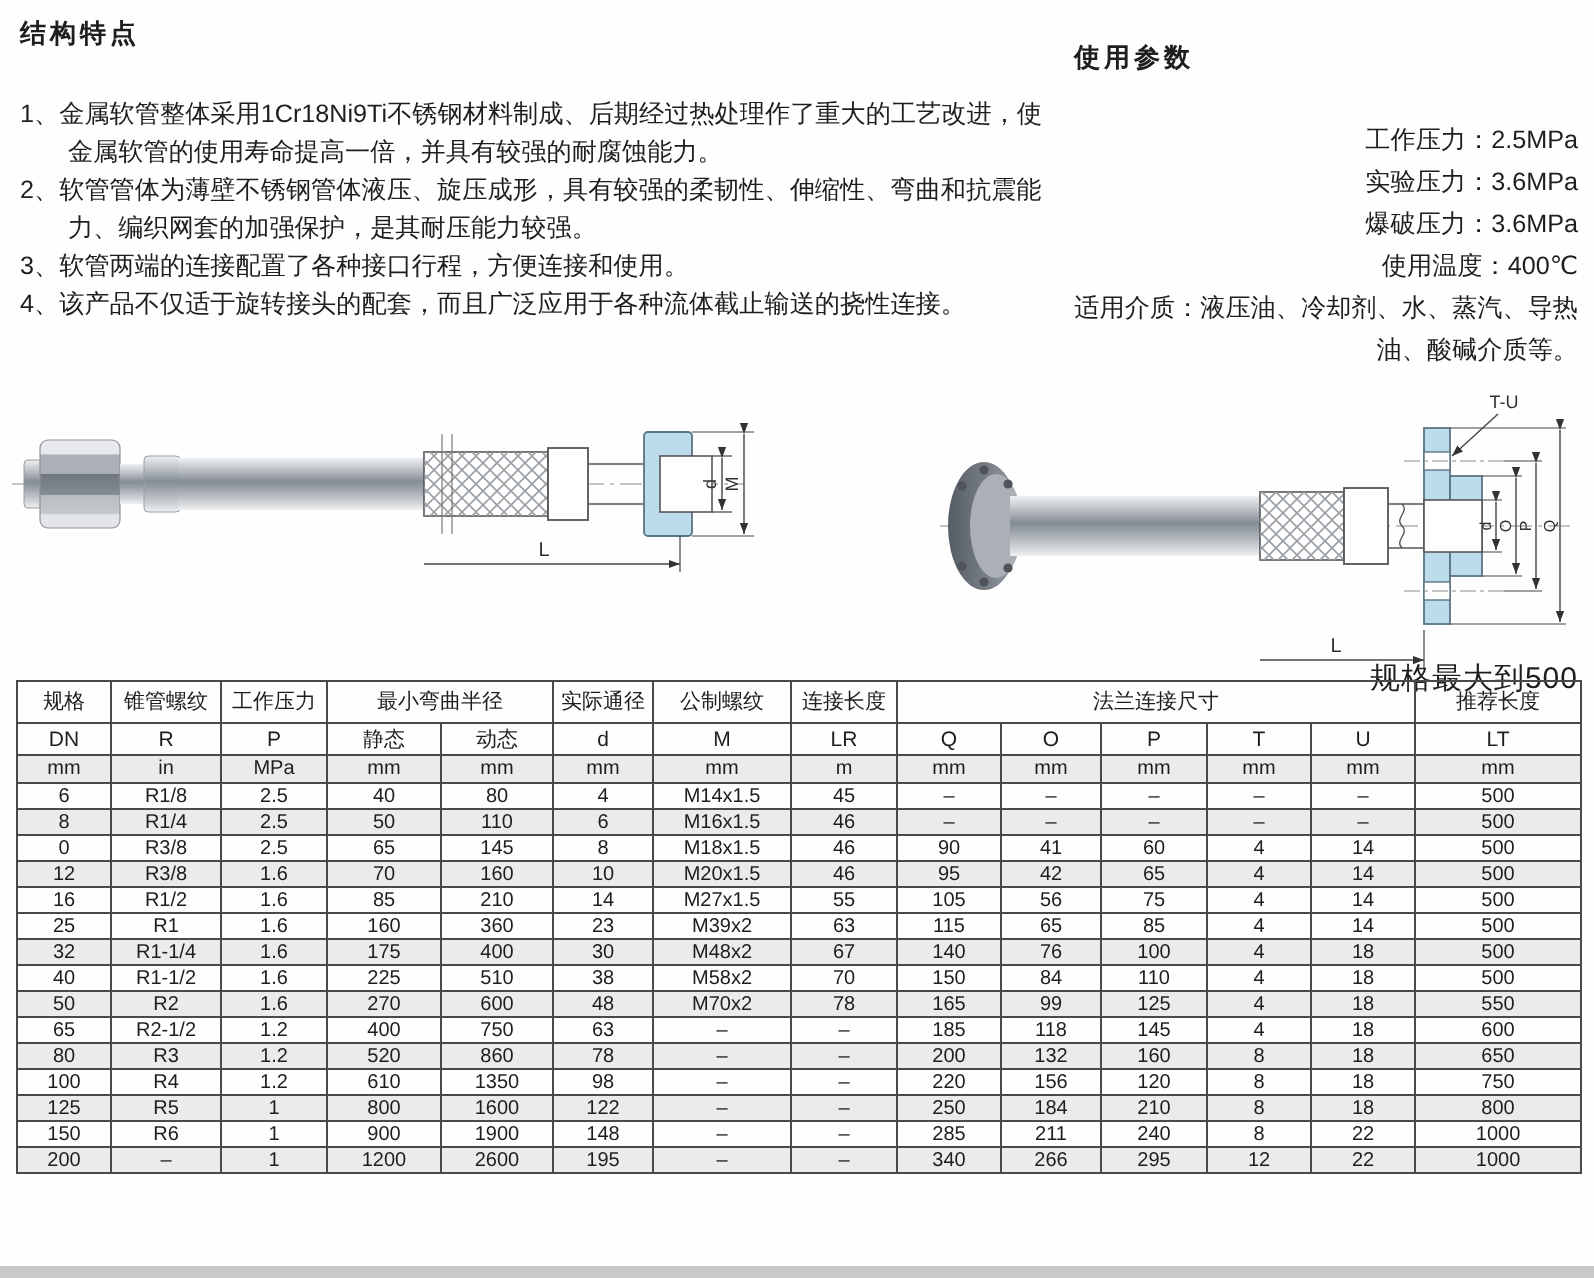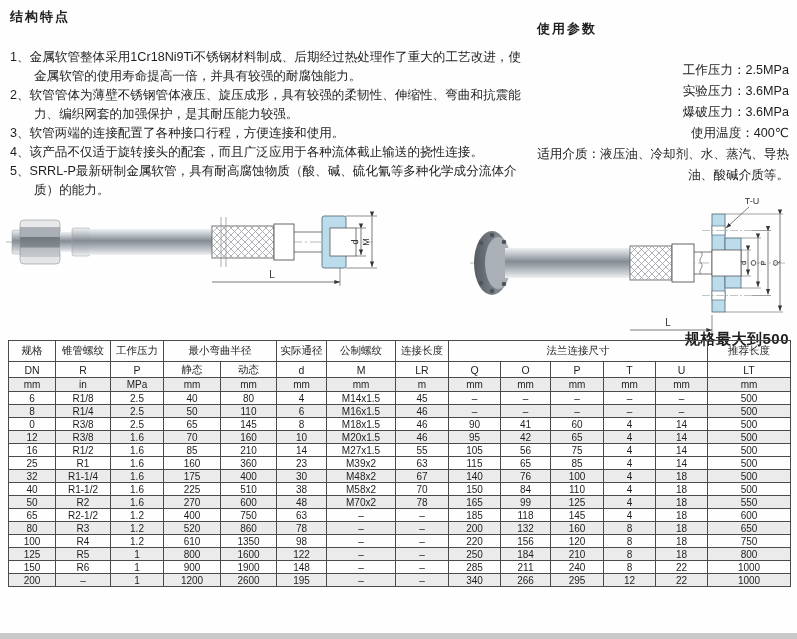--- a/index.html
+++ b/index.html
@@ -24,21 +24,21 @@
   .params { position:absolute; left:537px; top:20px; width:252px; }
   .param-item { font-size:12.6px; line-height:21px;text-align:right; }
 
   
   .diagram-left  { position:absolute; left:0px;  top:186px; width:400px; height:130px; }
   .diagram-right { position:absolute; left:400px; top:172px; width:397px; height:160px;margin-top:18px; }
   svg text { font-family:"Liberation Sans","DejaVu Sans",sans-serif; fill:#333; }
 
   .table-note {
     position:absolute; right:8px; top:330px;
-    font-size:15px; font-weight:700; letter-spacing:0.5px;
+    font-size:15px; font-weight:400; letter-spacing:0.5px;
   }
 
   
   .spec-table-wrap { position:absolute; left:8px; top:340px; width:782px; }
   table.spec {
     border-collapse:collapse; table-layout:fixed; width:782px;
     font-size:10px;
   }
   table.spec th, table.spec td {
     border:1px solid #4a4a4a; text-align:center; vertical-align:middle;
@@ -59,21 +59,20 @@
 <body>
 
 <div class="page">
 
   <div class="features">
     <h2>结构特点</h2>
     <div class="feature-item">1、金属软管整体采用1Cr18Ni9Ti不锈钢材料制成、后期经过热处理作了重大的工艺改进，使金属软管的使用寿命提高一倍，并具有较强的耐腐蚀能力。</div>
     <div class="feature-item">2、软管管体为薄壁不锈钢管体液压、旋压成形，具有较强的柔韧性、伸缩性、弯曲和抗震能力、编织网套的加强保护，是其耐压能力较强。</div>
     <div class="feature-item">3、软管两端的连接配置了各种接口行程，方便连接和使用。</div>
     <div class="feature-item">4、该产品不仅适于旋转接头的配套，而且广泛应用于各种流体截止输送的挠性连接。</div>
-    <div class="feature-item">5、SRRL-P最新研制金属软管，具有耐高腐蚀物质（酸、碱、硫化氰等多种化学成分流体介质）的能力。</div>
   </div>
 
   <div class="params">
     <h2>使用参数</h2>
     <div class="param-item">工作压力：2.5MPa</div>
     <div class="param-item">实验压力：3.6MPa</div>
     <div class="param-item">爆破压力：3.6MPa</div>
     <div class="param-item">使用温度：400℃</div>
     <div class="param-item">适用介质：液压油、冷却剂、水、蒸汽、导热油、酸碱介质等。</div>
   </div>

